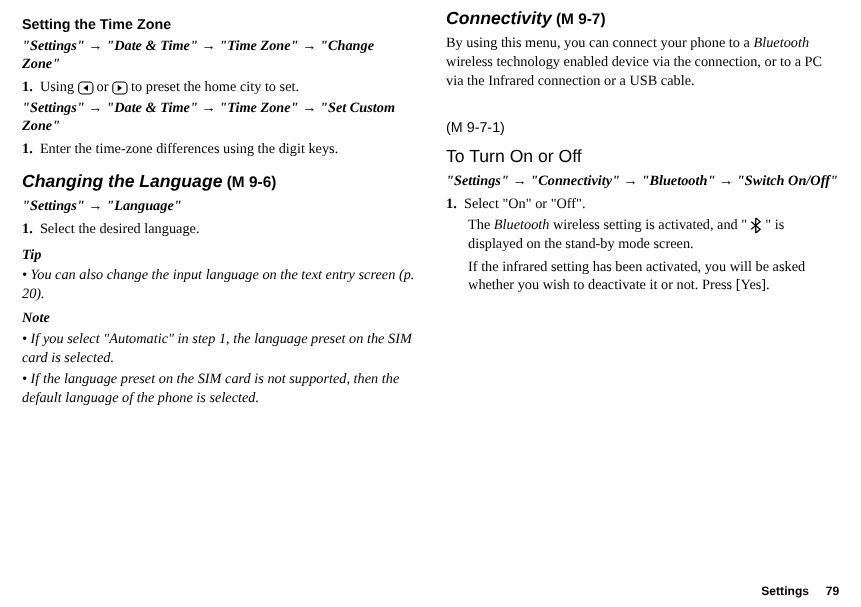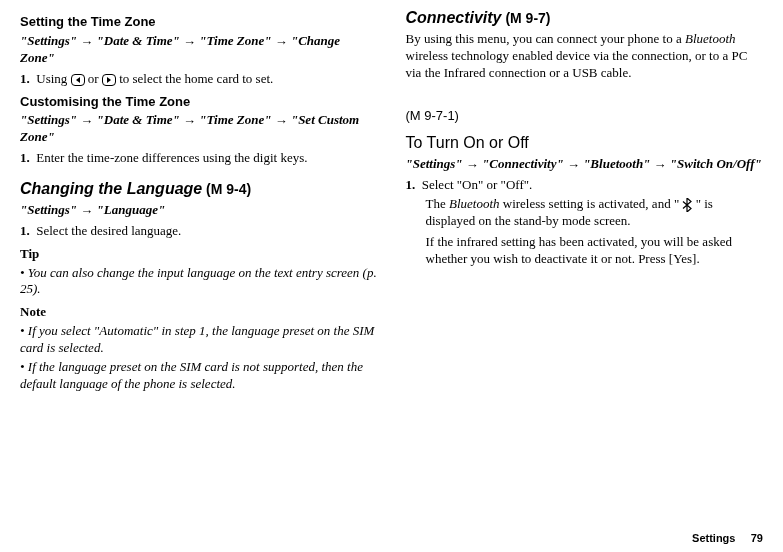--- a/index.html
+++ b/index.html
@@ -48,20 +48,21 @@
   }
   .arrow {
     font-style: normal;
     font-weight: normal;
   }
   .step-body {
     margin-left: 20px;
     margin-bottom: 4px;
   }
   .tip-label, .note-label {
+    font-style: italic;
     font-weight: bold;
     margin-top: 6px;
   }
   .tip-body, .note-body {
     font-style: italic;
     margin-left: 0;
   }
   .bullet {
     margin-left: 0;
   }
@@ -134,43 +135,42 @@
   <div class="col">
 
     <p class="h-sub-bold">Setting the Time Zone</p>
     <p class="path">
       <span>"Settings"</span> <span class="arrow">→</span>
       <span>"Date &amp; Time"</span> <span class="arrow">→</span>
       <span>"Time Zone"</span> <span class="arrow">→</span>
       <span>"Change Zone"</span>
     </p>
     <p>
-      <b>1.</b>&nbsp;&nbsp;<span>Using </span><span class="navkey left"></span><span> or </span><span class="navkey right"></span><span> to select the home card to set.</span>
-    </p>
-
-    <p class="h-sub-bold">Customising the Time Zone</p>
+      <b>1.</b>&nbsp;&nbsp;<span>Using </span><span class="navkey left"></span><span> or </span><span class="navkey right"></span><span> to preset the home city to set.</span>
+    </p>
+
     <p class="path">
       <span>"Settings"</span> <span class="arrow">→</span>
       <span>"Date &amp; Time"</span> <span class="arrow">→</span>
       <span>"Time Zone"</span> <span class="arrow">→</span>
       <span>"Set Custom Zone"</span>
     </p>
     <p><b>1.</b>&nbsp;&nbsp;<span>Enter the time-zone differences using the digit keys.</span></p>
 
     <p style="margin-top:12px">
-      <span class="h-major">Changing the Language</span><span class="menu-code"> (M 9-4)</span>
+      <span class="h-major">Changing the Language</span><span class="menu-code"> (M 9-6)</span>
     </p>
     <p class="path">
       <span>"Settings"</span> <span class="arrow">→</span>
       <span>"Language"</span>
     </p>
     <p><b>1.</b>&nbsp;&nbsp;<span>Select the desired language.</span></p>
 
     <p class="tip-label">Tip</p>
-    <p class="tip-body bullet">You can also change the input language on the text entry screen (p. 25).</p>
+    <p class="tip-body bullet">You can also change the input language on the text entry screen (p. 20).</p>
 
     <p class="note-label">Note</p>
     <p class="tip-body bullet">If you select "Automatic" in step 1, the language preset on the SIM card is selected.</p>
     <p class="tip-body bullet">If the language preset on the SIM card is not supported, then the default language of the phone is selected.</p>
   </div>
 
   <div class="col">
     <p style="margin-top:0">
       <span class="h-major">Connectivity</span><span class="menu-code"> (M 9-7)</span>
     </p>

